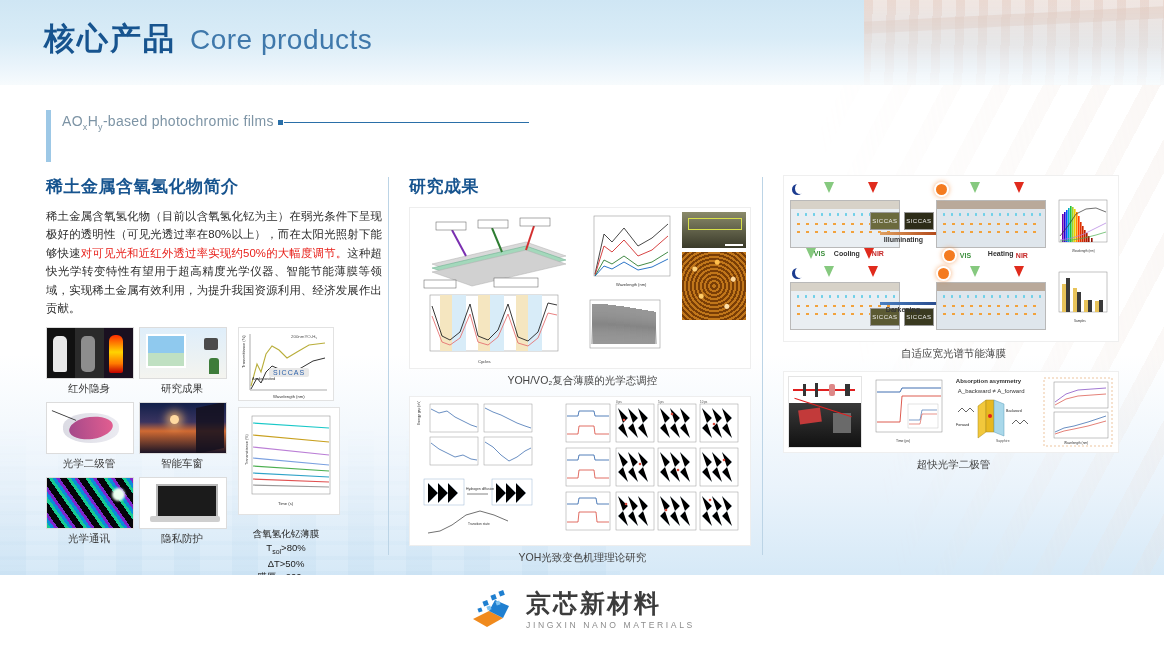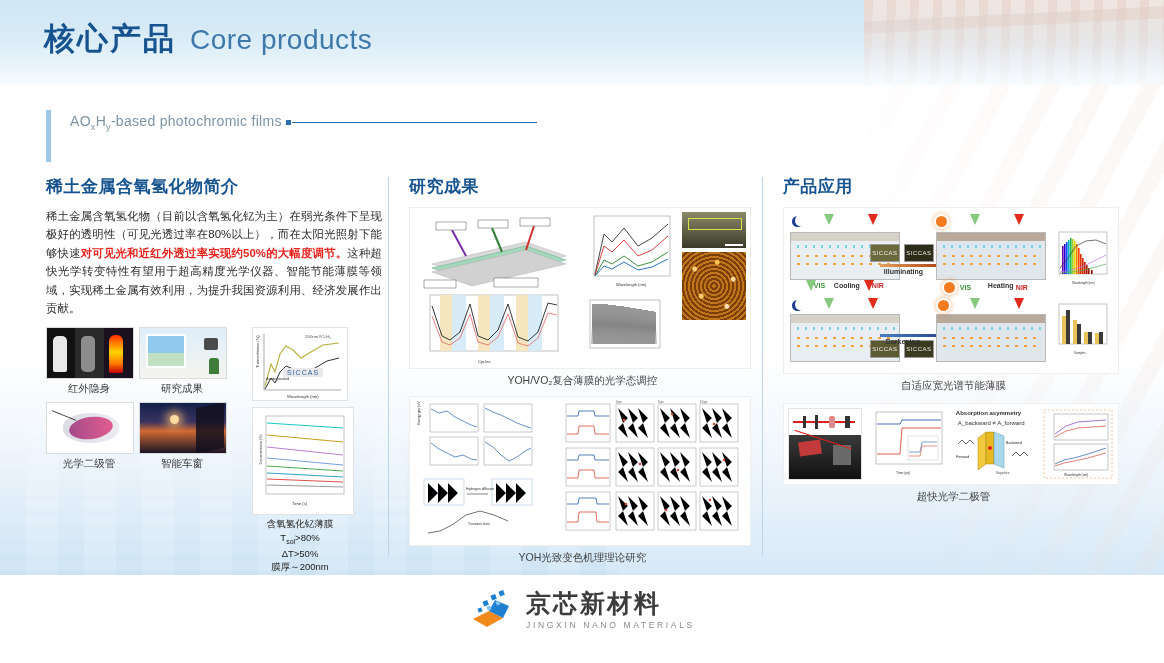--- a/index.html
+++ b/index.html
@@ -63,47 +63,47 @@
         rgba(236,222,214,.55) 0px, rgba(236,222,214,.55) 16px,
         rgba(255,255,255,0) 16px, rgba(255,255,255,0) 44px);
     -webkit-mask-image:linear-gradient(260deg,rgba(0,0,0,.85),rgba(0,0,0,0) 70%);
     mask-image:linear-gradient(260deg,rgba(0,0,0,.85),rgba(0,0,0,0) 70%);
   }
 
   
   .sec-title{position:absolute;left:46px;top:108px;}
   .sec-bar{position:absolute;left:0;top:2px;width:5px;height:52px;background:#9dc8e6;}
   .sec-cn{margin-left:16px;font-size:25px;font-weight:bold;color:#17548f;letter-spacing:1px;}
-  .sec-sub-row{margin-left:24px;display:flex;align-items:center;gap:10px;margin-top:5px;}
+  .sec-sub-row{margin-left:16px;display:flex;align-items:center;gap:10px;margin-top:5px;}
   .sec-en{font-size:14px;color:#7d94a5;font-weight:300;letter-spacing:.3px;}
   .sec-en sub{font-size:9px;}
   .sec-rule{width:245px;height:1px;background:#2a6fa8;position:relative;}
   .sec-rule:before{content:"";position:absolute;left:-6px;top:-2px;width:5px;height:5px;background:#2a6fa8;}
 
   
   .cols{position:absolute;left:46px;top:175px;width:1078px;height:385px;display:flex;}
   .col{position:relative;}
   .col-a{width:350px;}
   .col-b{width:362px;padding-left:10px;}
   .col-c{width:356px;padding-left:10px;}
   .vdiv{width:1px;background:#bcd4e6;margin:2px 10px 0 6px;height:378px;}
 
   .col-h{font-size:17px;font-weight:bold;color:#17548f;letter-spacing:.5px;margin:0 0 9px 0;}
 
   .body-text{
     font-size:11.4px;line-height:1.62;color:#2b2b2b;text-align:justify;
     width:336px;letter-spacing:.1px;
   }
-  .hl{color:#e8221c;font-weight:bold;}
+  .hl{color:#e8221c;font-weight:normal;}
 
   .caption{font-size:10.5px;color:#3a3a3a;text-align:center;margin-top:3px;}
   .cap-mid{font-size:10.5px;color:#444;text-align:center;margin-top:5px;}
 
   
-  .gal{margin-top:9px;display:flex;gap:24px;}
+  .gal{margin-top:9px;display:flex;gap:10px;}
   .gal-left{width:182px;}
   .grow{display:flex;gap:7px;margin-bottom:6px;}
   .gcell{width:86px;}
   .gimg{width:86px;height:50px;border:1px solid #dcdcdc;overflow:hidden;position:relative;background:#111;}
 
   
   .t-ir{background:linear-gradient(90deg,#111 0%,#111 33%,#2a2a2a 33%,#2a2a2a 66%,#1a1020 66%,#1a1020 100%);}
   .t-ir:before{content:"";position:absolute;left:6px;top:8px;width:14px;height:36px;background:#e9e9e9;border-radius:5px 5px 2px 2px;}
   .t-ir:after{content:"";position:absolute;left:62px;top:7px;width:14px;height:38px;border-radius:6px 6px 2px 2px;
     background:linear-gradient(180deg,#ff2d00,#ffd400 45%,#ff7a00 75%,#c20000);}
@@ -135,21 +135,21 @@
   .t-laptop:after{content:"";position:absolute;left:10px;bottom:6px;width:70px;height:6px;background:#cfcfcf;border-radius:2px;}
 
   
   .mini{width:96px;}
   .mini-fig{width:94px;border:1px solid #e2e2e2;background:#fff;}
   .fig-spectra{height:72px;position:relative;background:#fff;overflow:hidden;}
   .fig-spectra:before{content:"SICCAS";position:absolute;left:30px;top:40px;font-size:7px;color:#2a5fa8;
     background:#e8e8e8;padding:1px 4px;border-radius:2px;letter-spacing:1px;z-index:2;}
   .fig-trans{height:100px;position:relative;background:#fff;overflow:hidden;padding:3px;}
 
-  .spec-txt{margin-top:2px;font-size:9.5px;line-height:1.45;color:#222;text-align:center;}
+  .spec-txt{margin-top:12px;font-size:9.5px;line-height:1.45;color:#222;text-align:center;}
   .spec-txt sub{font-size:7px;}
 
   
   .board{background:#fff;border:1px solid #eee;position:relative;overflow:hidden;}
 
   
   .appdiag{background:#fff;border:1px solid #efefef;position:relative;overflow:hidden;}
   .slab{position:absolute;border:1px solid #b9b9b9;background:linear-gradient(180deg,#d7d2c8 0 18%,#e9eef2 18% 100%);}
   .slab.dark{background:linear-gradient(180deg,#b9a99a 0 18%,#dfe6ec 18% 100%);}
   .dots{position:absolute;left:3px;right:3px;top:9px;height:9px;
@@ -229,20 +229,30 @@
                   <i></i>
                 </div>
               <div class="caption">光学二级管</div>
             </div>
             <div class="gcell">
               <div class="gimg t-car"></div>
               <div class="caption">智能车窗</div>
             </div>
           </div>
 
+          <div class="grow">
+            <div class="gcell">
+              <div class="gimg t-fiber"></div>
+              <div class="caption">光学通讯</div>
+            </div>
+            <div class="gcell">
+              <div class="gimg t-laptop"></div>
+              <div class="caption">隐私防护</div>
+            </div>
+          </div>
 
         </div>
 
         <div class="mini">
           <div class="mini-fig fig-spectra">
             <svg width="94" height="72" viewBox="0 0 94 72">
               <line x1="11" y1="62" x2="88" y2="62" stroke="#888" stroke-width=".7"></line>
               <line x1="11" y1="62" x2="11" y2="6" stroke="#888" stroke-width=".7"></line>
               <path d="M12 58 L18 36 L22 44 L27 26 L33 18 L40 22 L48 30 L58 24 L70 17 L86 15" fill="none" stroke="#b9ae3b" stroke-width="1.1"></path>
               <path d="M12 61 L18 50 L22 55 L27 44 L33 38 L40 41 L50 46 L62 40 L74 33 L86 30" fill="none" stroke="#333" stroke-width="1"></path>
@@ -430,21 +440,20 @@
           <text x="104" y="3" font-size="3" fill="#444">5 ps</text>
           <text x="146" y="3" font-size="3" fill="#444">10 ps</text>
         </svg>
       </div>
       <div class="cap-mid">YOH光致变色机理理论研究</div>
     </div>
 
     <div class="vdiv"></div>
 
     <div class="col col-c">
-      <div class="col-h">产品应用</div>
 
       <div class="appdiag" style="width:334px;height:165px;">
 
         <div class="slab" style="left:6px;top:24px;width:108px;height:46px;">
           <div class="dots"></div>
           <div class="dots2"></div>
         </div>
         <div class="moon" style="left:8px;top:8px;"></div>
         <div class="arw arw-green" style="left:40px;top:6px;"></div>
         <div class="arw arw-red" style="left:84px;top:6px;"></div>

